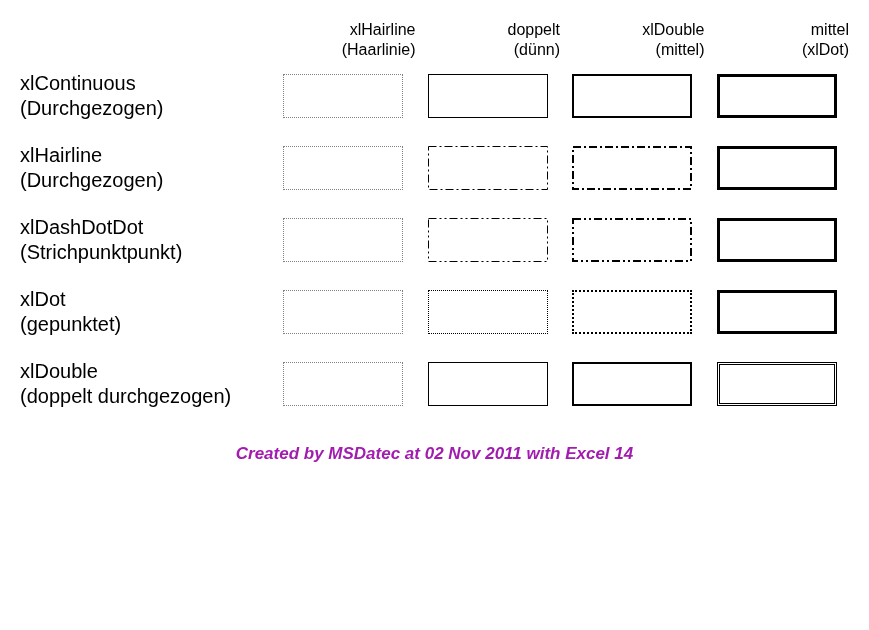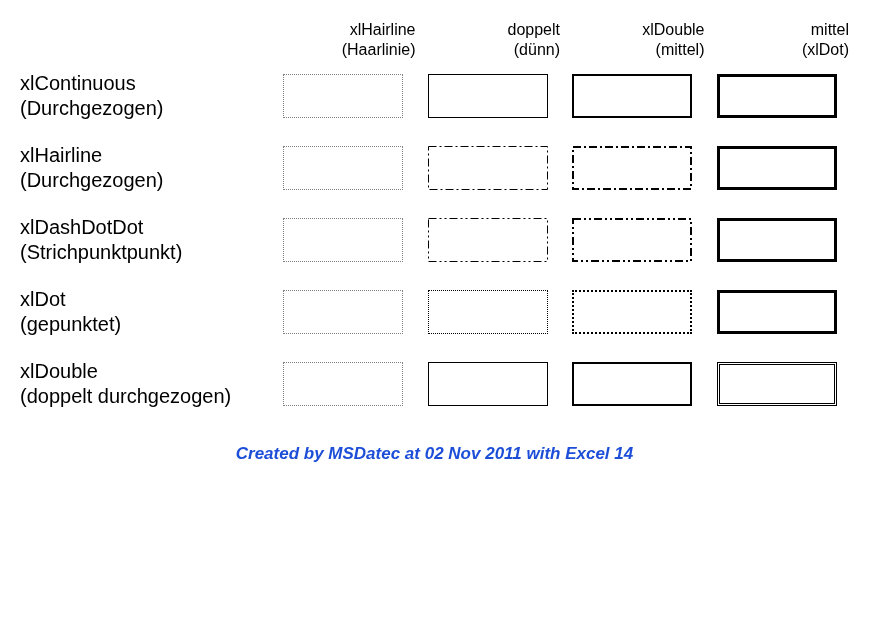--- a/index.html
+++ b/index.html
@@ -49,21 +49,21 @@
     margin: 0 auto;
     background: #fff;
     width: 120px;
     height: 44px;
     box-sizing: border-box;
   }
   .footer {
     text-align: center;
     font-style: italic;
     font-weight: bold;
-    color: #1d4ed8;
+    color: #a21caf;
     font-size: 17px;
     padding-top: 24px;
   }
 
   
   .w-hair   { border: 1px dotted #808080; } 
   .w-thin   { border: 1px solid #000; }
   .w-medium { border: 2px solid #000; }
   .w-thick  { border: 3px solid #000; }
 

